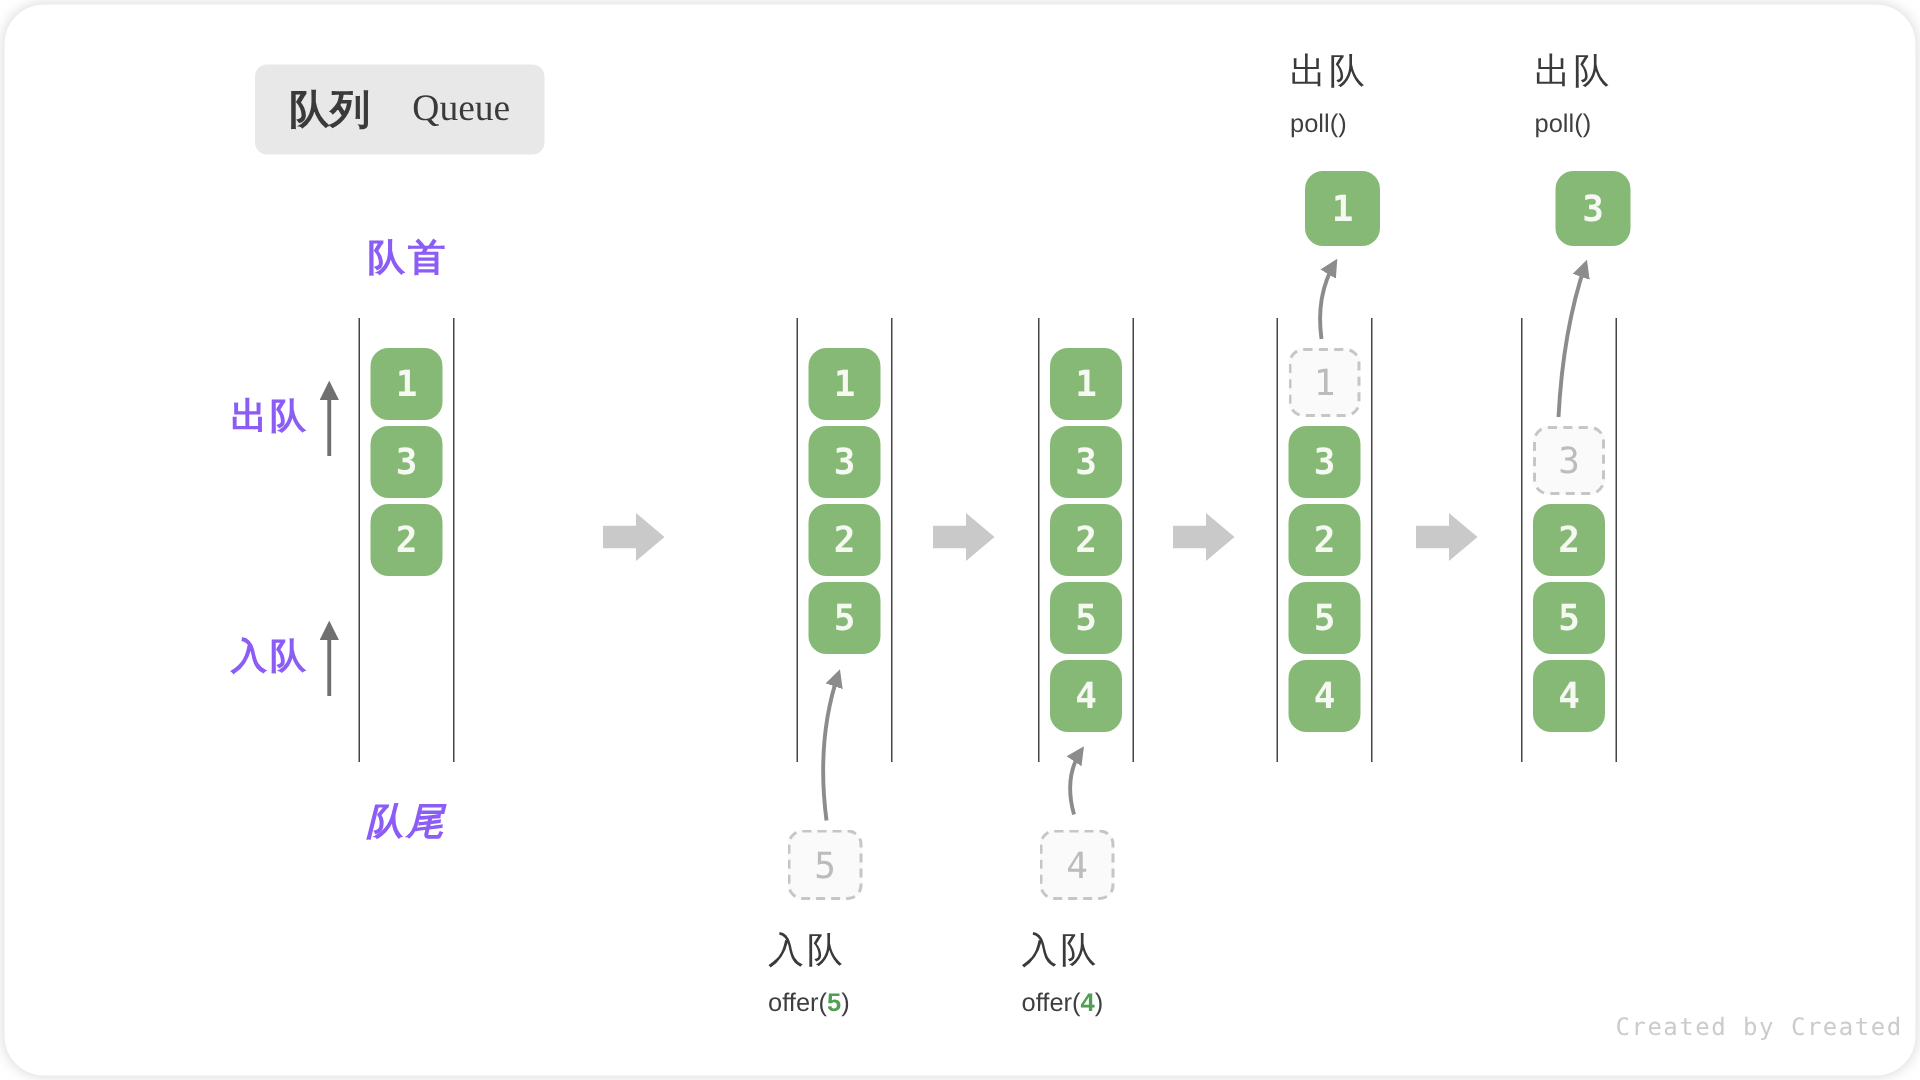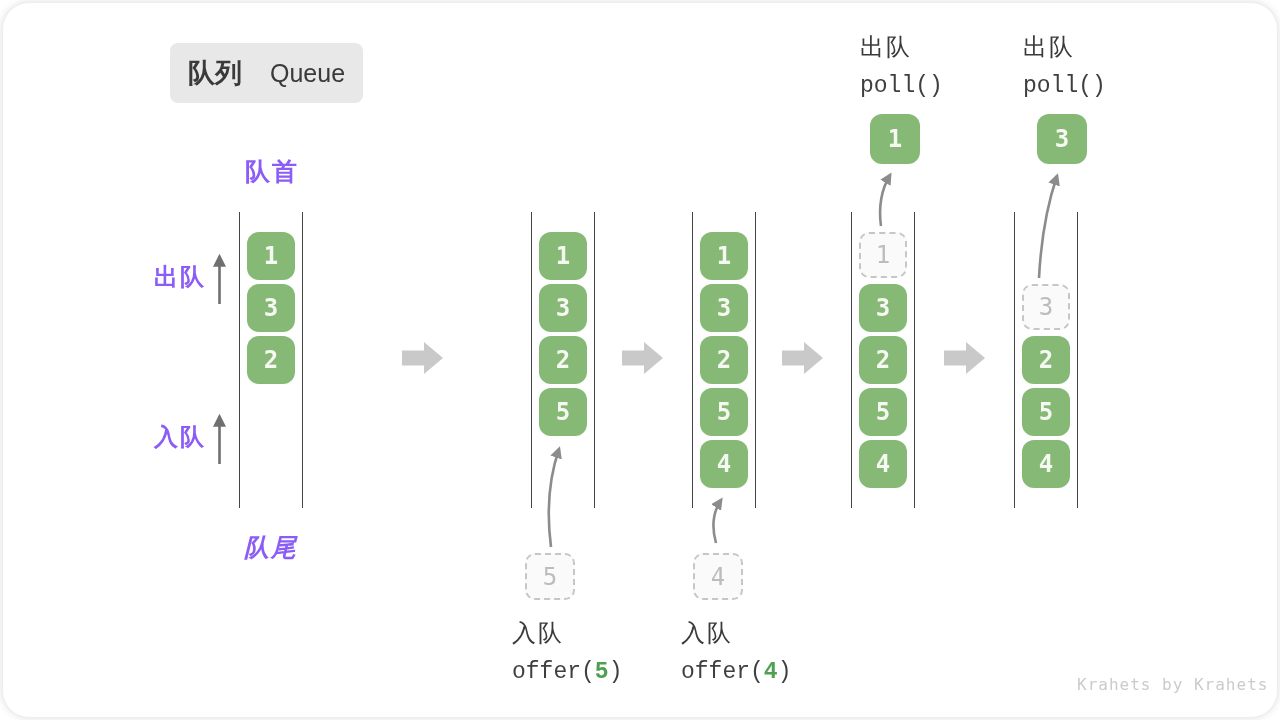--- a/index.html
+++ b/index.html
@@ -10,21 +10,21 @@
     box-shadow:0 0 9px rgba(0,0,0,0.16);
     overflow:hidden;
   }
   
   .title-box{
     position:absolute;left:167px;top:40px;width:193px;height:60px;
     background:#e8e8e8;border-radius:8px;
     display:flex;align-items:center;justify-content:center;gap:28px;
   }
   .title-zh{font-size:27px;font-weight:700;color:#3a3a3a;}
-  .title-en{font-family:Liberation Sans, sans-serif;font-size:25px;color:#3a3a3a;}
+  .title-en{font-family:Liberation Serif, serif;font-size:25px;color:#3a3a3a;}
   
   .zh-bold{position:absolute;font-size:25px;font-weight:700;color:#8b5cf6;letter-spacing:2px;white-space:nowrap;}
   
   .queue{
     position:absolute;top:209px;height:296px;width:62px;
     border-left:1.6px solid #454545;border-right:1.6px solid #454545;
   }
   .cell{
     position:absolute;left:50%;transform:translateX(-50%);
     width:48px;height:48px;border-radius:12px;
@@ -47,21 +47,21 @@
   }
   .staged-cell{
     position:absolute;width:46px;height:43px;border-radius:10px;
     background:#fafafa;border:2px dashed #c6c6c6;color:#bcbcbc;
     display:flex;align-items:center;justify-content:center;
     font-family:"DejaVu Sans Mono","Liberation Mono",monospace;font-size:24px;font-weight:500;
   }
   
   .op{position:absolute;display:flex;flex-direction:column;gap:10px;white-space:nowrap;}
   .op .zh{font-size:24px;color:#3a3a3a;font-weight:500;letter-spacing:2px;}
-  .op .code{font-family:Liberation Mono, monospace;font-size:23px;color:#3f3f3f;}
+  .op .code{font-family:Liberation Sans, sans-serif;font-size:17px;color:#3f3f3f;}
   .op .arg{color:#4fa052;font-weight:700;}
   
   .watermark{
     position:absolute;left:1074px;top:672px;
     font-family:"DejaVu Sans Mono","Liberation Mono",monospace;
     font-size:16px;color:#cbcbcb;letter-spacing:1px;white-space:nowrap;
   }
   svg.overlay{position:absolute;left:0;top:0;pointer-events:none;}
 </style>
 </head>
@@ -160,15 +160,15 @@
     <div class="cell green r3">2</div>
     <div class="cell green r4">5</div>
     <div class="cell green r5">4</div>
   </div>
   <div class="float-cell" style="left:1034px;top:111px;">3</div>
   <div class="op" style="left:1020px;top:28px;">
     <span class="zh">出队</span>
     <span class="code">poll()</span>
   </div>
 
-  <div class="watermark">Krahets by Krahets</div>
+  <div class="watermark">Created by Created</div>
 
 </div>
 
 </body></html>

